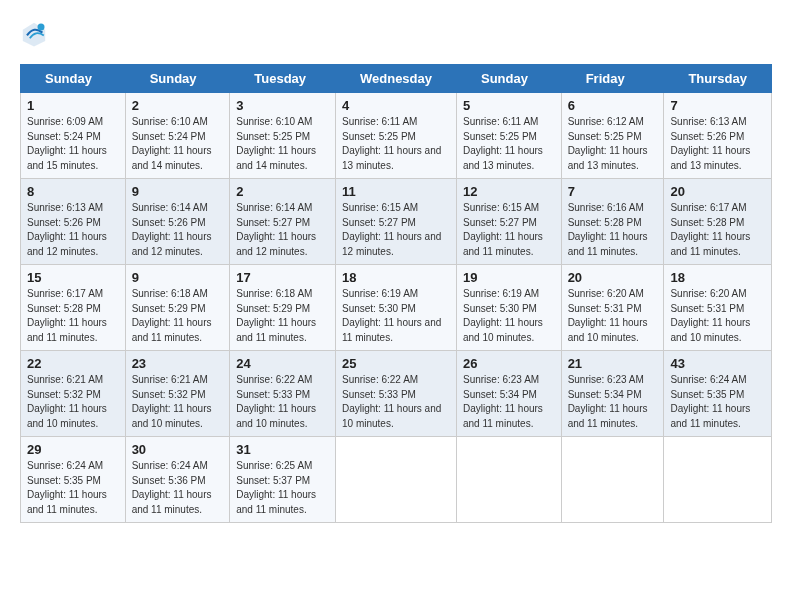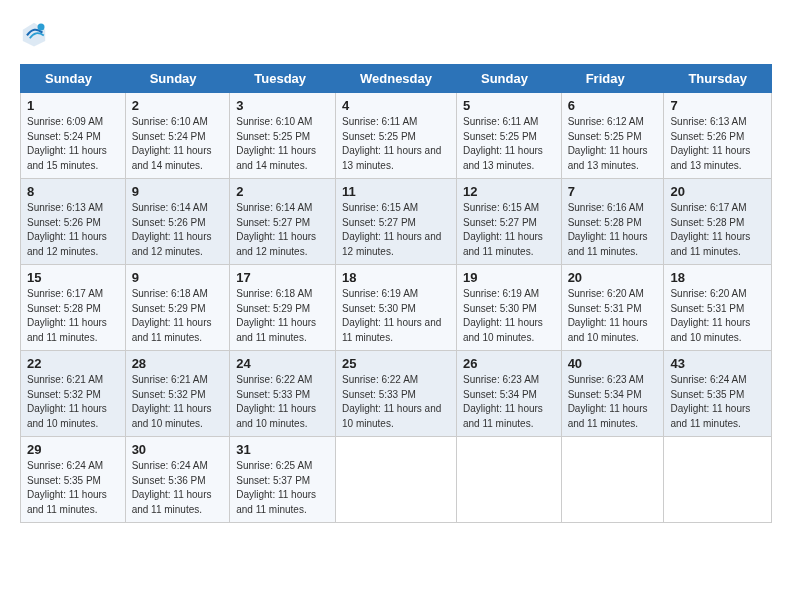--- a/index.html
+++ b/index.html
@@ -302,21 +302,21 @@
       <tr>
         <td>
         <span class="day-num">22</span>
         <div class="day-info">
           Sunrise: 6:21 AM<br>
           Sunset: 5:32 PM<br>
           Daylight: 11 hours and 10 minutes.
         </div>
       </td>
         <td>
-        <span class="day-num">28</span>
+        <span class="day-num">23</span>
         <div class="day-info">
           Sunrise: 6:21 AM<br>
           Sunset: 5:32 PM<br>
           Daylight: 11 hours and 10 minutes.
         </div>
       </td>
         <td>
         <span class="day-num">24</span>
         <div class="day-info">
           Sunrise: 6:22 AM<br>
@@ -334,21 +334,21 @@
       </td>
         <td>
         <span class="day-num">26</span>
         <div class="day-info">
           Sunrise: 6:23 AM<br>
           Sunset: 5:34 PM<br>
           Daylight: 11 hours and 11 minutes.
         </div>
       </td>
         <td>
-        <span class="day-num">40</span>
+        <span class="day-num">21</span>
         <div class="day-info">
           Sunrise: 6:23 AM<br>
           Sunset: 5:34 PM<br>
           Daylight: 11 hours and 11 minutes.
         </div>
       </td>
         <td>
         <span class="day-num">43</span>
         <div class="day-info">
           Sunrise: 6:24 AM<br>

